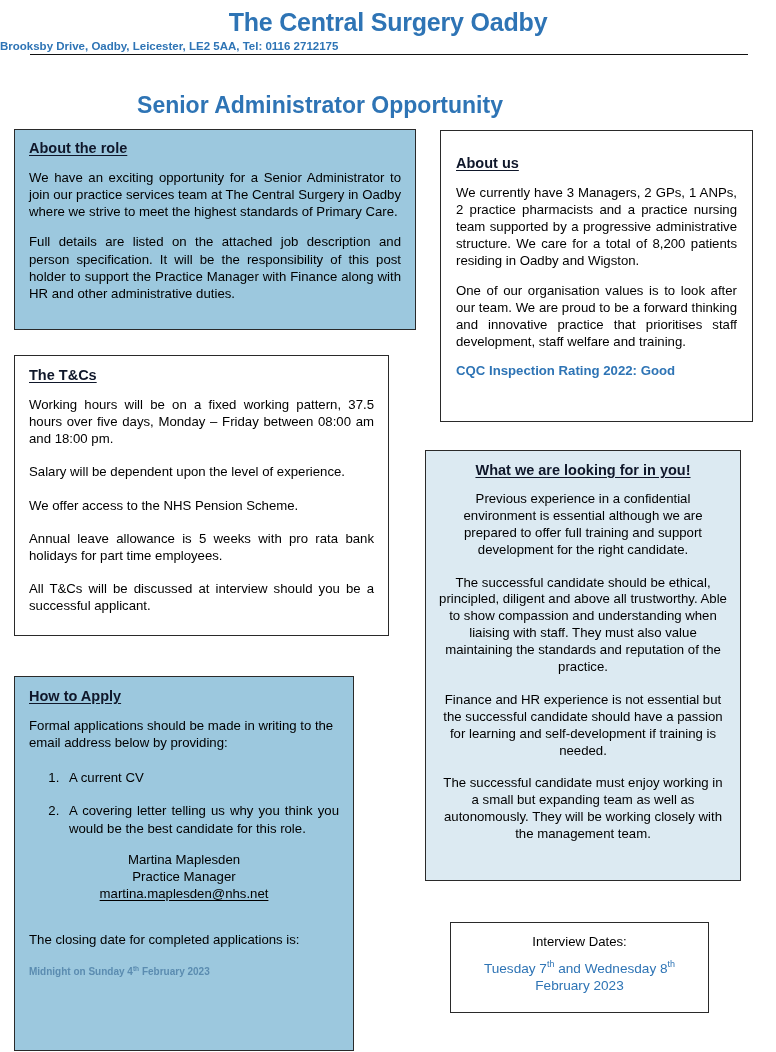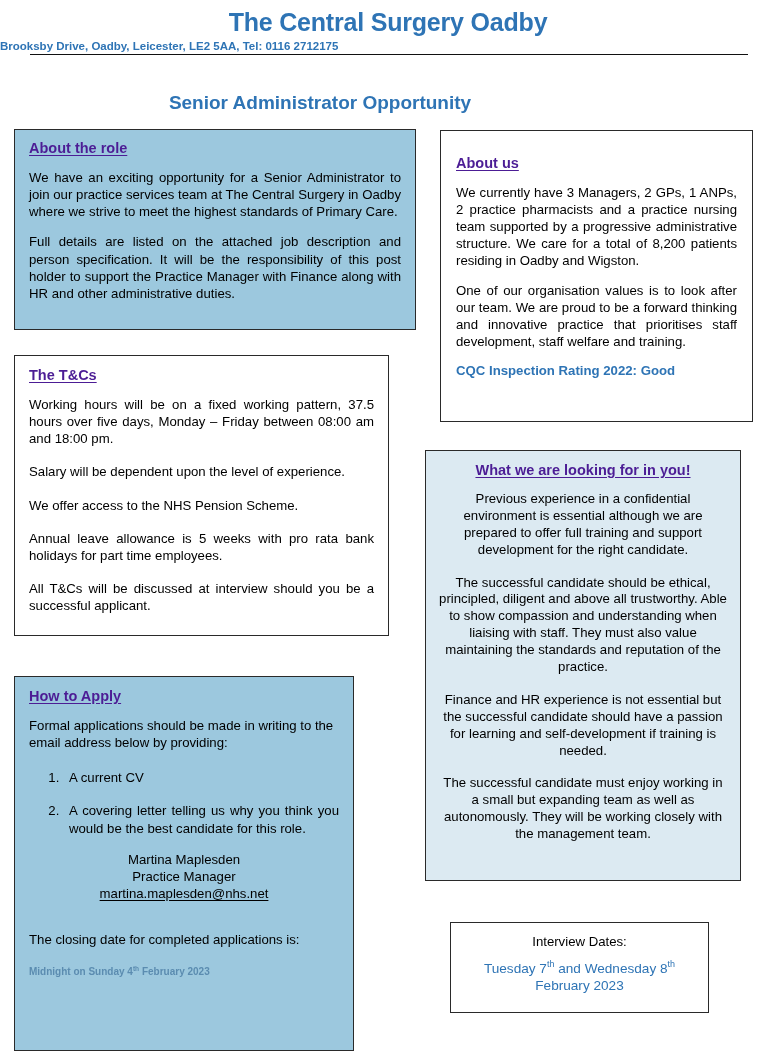--- a/index.html
+++ b/index.html
@@ -42,39 +42,39 @@
   #header-rule {
     position: absolute;
     left: 30px; top: 54px;
     width: 718px; height: 0;
     border-top: 1.6px solid #111111;
   }
   #job-title {
     position: absolute;
     left: 0; top: 92px; width: 640px;
     text-align: center;
-    font-size: 19px;
+    font-size: 23px;
     font-weight: bold;
     color: #2E74B5;
   }
 
   
   .box {
     position: absolute;
     box-sizing: border-box;
     border: 1.3px solid #2a2a2a;
   }
   .box.fill-dark  { background: #9CC8DE; }
   .box.fill-light { background: #DCEAF2; }
   .box.fill-white { background: #ffffff; }
 
   .box-heading {
     font-size: 14.5px;
     font-weight: bold;
-    color: #4c1d95;
+    color: #0f172a;
     text-decoration: underline;
     text-underline-offset: 2px;
     margin: 0 0 13px 0;
   }
   .box-heading.centered { text-align: center; }
 
   .para {
     font-size: 13.2px;
     line-height: 1.30;
     margin: 0 0 13px 0;

